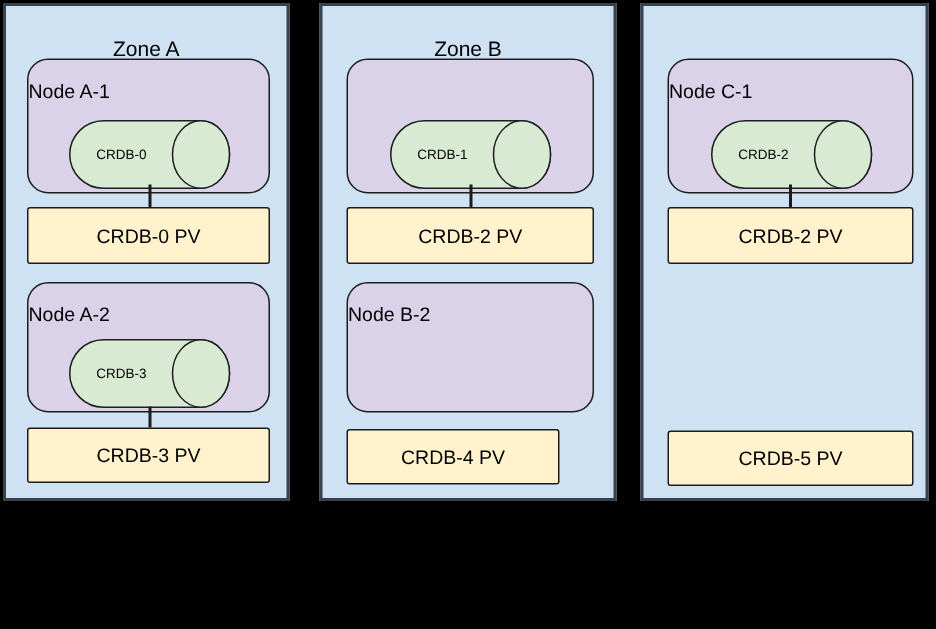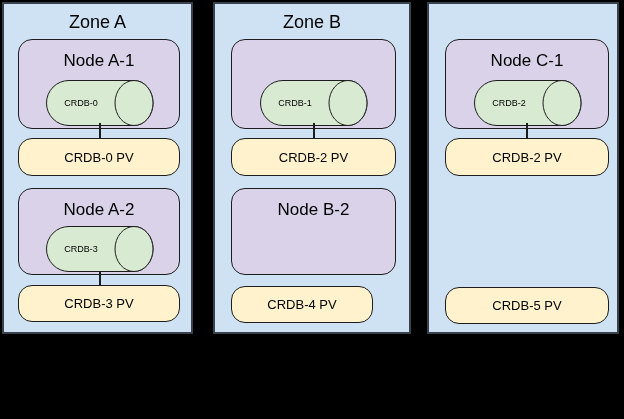--- a/index.html
+++ b/index.html
@@ -12,49 +12,49 @@
   }
   .canvas { position: relative; width: 624px; height: 419px; }
 
   .zone {
     position: absolute; top: 2px; height: 332px;
     background: #cfe2f3;
     border: 2px solid #39414d;
     box-sizing: border-box;
   }
   .zone-label {
-    position: absolute; top: 10px; left: 0; right: 0;
-    text-align: center; font-size: 18px; line-height: 16px;
+    position: absolute; top: 20px; left: 0; right: 0;
+    text-align: center; font-size: 14px; line-height: 16px;
   }
 
   .node {
     position: absolute;
     background: #d9d2e9;
     border: 1px solid #1d1d1d;
     border-radius: 14px;
     box-sizing: border-box;
   }
   .node-label {
     position: absolute; top: 13px; left: 0; right: 0;
-    text-align: center; font-size: 17px; line-height: 16px;
+    text-align: left; font-size: 13px; line-height: 16px;
   }
 
   .cyl { position: absolute; width: 108px; height: 28px; }
   .cyl svg { display: block; }
   .cyl-label {
     position: absolute; left: 0; top: 0; width: 70px; height: 46px;
     display: flex; align-items: center; justify-content: center;
     font-size: 9px;
   }
 
   .pv {
     position: absolute; height: 38px;
     background: #fff2cc;
     border: 1px solid #1d1d1d;
-    border-radius: 14px;
+    border-radius: 2px;
     box-sizing: border-box;
     display: flex; align-items: center; justify-content: center;
     font-size: 13px;
   }
 
   .connector {
     position: absolute; width: 2px;
     background: #1d1d1d;
   }
 </style>

